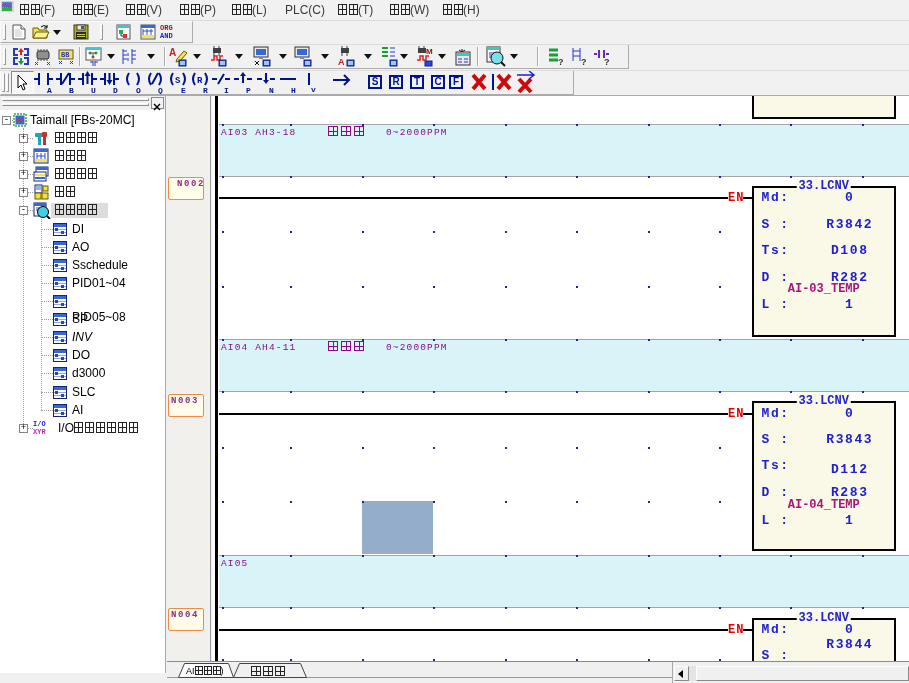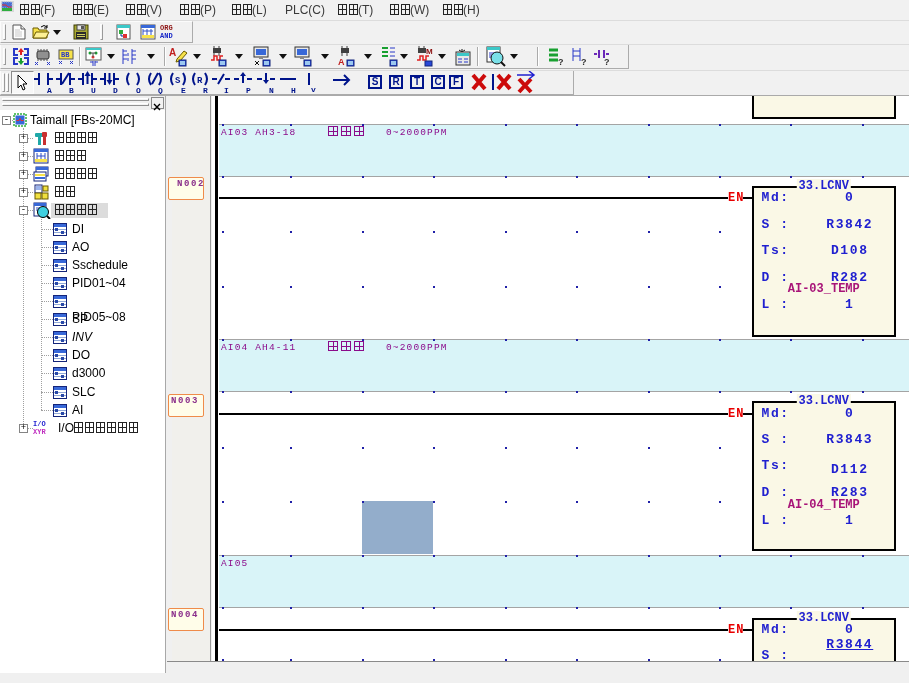--- a/index.html
+++ b/index.html
@@ -758,17 +758,32 @@
         <div class="fbval" style="top:82.2px;">R283</div>
 <div class="fbnick" style="top:94.8px;">AI-04_TEMP</div>
 <div class="fblab" style="top:110.2px;">L :</div>
         <div class="fbval" style="top:110.2px;">1</div>
 </div>
 <div class="fb" style="left:539.5px;top:522.4px;width:144.5px;height:80px;">
 <div class="fbtitle" style="left:50%;transform:translateX(-50%);">33.LCNV</div>
 <div class="fblab" style="top:1.6px;">Md:</div>
         <div class="fbval" style="top:1.6px;">0</div>
 <div class="fblab" style="top:27.3px;">S :</div>
-        <div class="fbval" style="top:17px;text-decoration:underline;">R3844</div>
+        <div class="fbval" style="top:17px;">R3844</div>
 </div>
 </div>
 <div class="abs" style="left:0;top:565px;width:742px;height:1px;background:#8a8a8a;"></div>
+<div class="abs" style="left:0;top:566px;width:742px;height:21px;background:#f0f0f0;">
+<svg width="742" height="21" style="position:absolute;left:0;top:0">
+<line x1="0" y1="15.5" x2="505" y2="15.5" stroke="#999"></line>
+<polygon points="11.5,15.5 17.5,1.5 61.5,1.5 66.5,15.5" fill="#fafafa" stroke="#444"></polygon>
+<polygon points="66.5,15.5 72.5,1.5 133.5,1.5 139.5,15.5" fill="#f0f0f0" stroke="#444"></polygon>
+</svg>
+<div style="position:absolute;left:19px;top:4px;font-size:9px;color:#000;white-space:nowrap;">AI<i class="h ht"></i><i class="h ht"></i><i class="h ht"></i>)</div>
+<div style="position:absolute;left:84px;top:4px;font-size:9px;color:#000;white-space:nowrap;"><i class="h ht2"></i><i class="h ht2"></i><i class="h ht2"></i></div>
+<div style="position:absolute;left:505px;top:0;width:1px;height:21px;background:#aaa;"></div>
+<div style="position:absolute;left:507px;top:4px;width:15px;height:15px;background:#f0f0f0;border:1px solid;border-color:#fdfdfd #8a8a8a #8a8a8a #fdfdfd;">
+        <span style="position:absolute;left:3px;top:3px;width:0;height:0;border-top:4px solid transparent;border-bottom:4px solid transparent;border-right:5px solid #000;"></span>
+      </div>
+<div style="position:absolute;left:522px;top:4px;width:7px;height:15px;background:#e4e4e4;"></div>
+<div style="position:absolute;left:529px;top:4px;width:213px;height:15px;background:#f0f0f0;border:1px solid;border-color:#fdfdfd #8a8a8a #8a8a8a #fdfdfd;"></div>
+</div>
 </div>
 
 </body></html>

